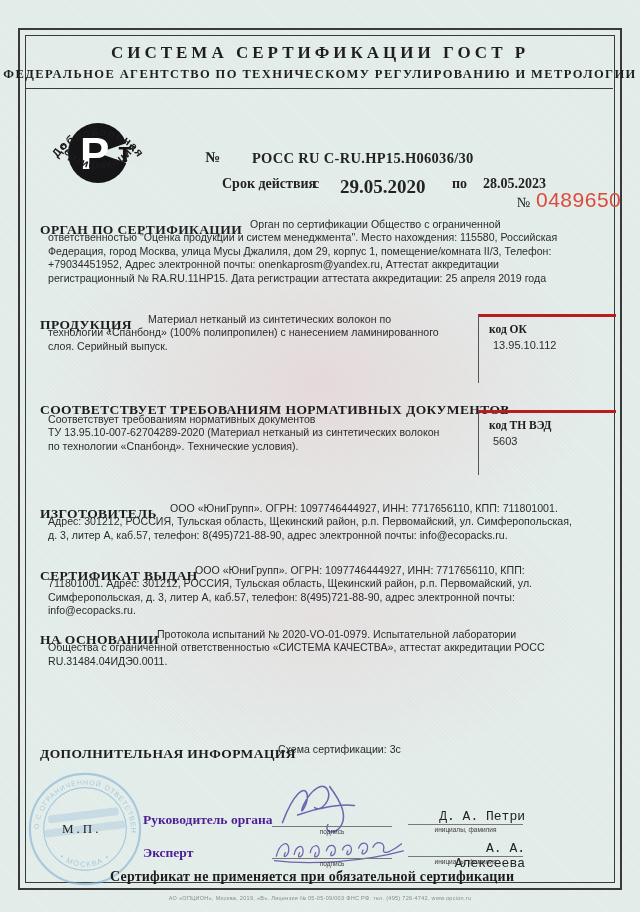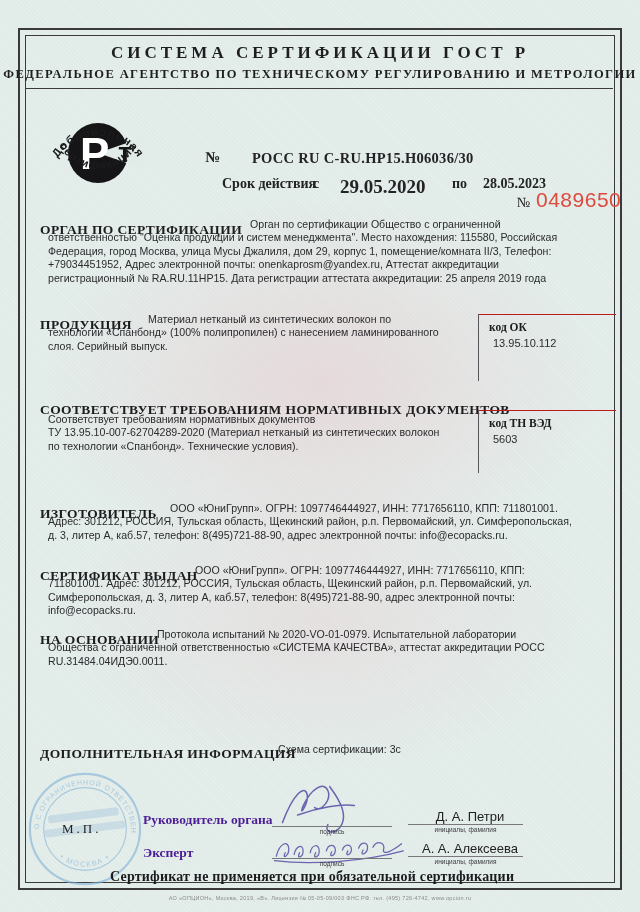--- a/index.html
+++ b/index.html
@@ -29,28 +29,28 @@
   .val-label{left:222px;top:176px;font-weight:bold;font-size:14px;}
   .val-prep1{left:313px;top:176px;font-weight:bold;font-size:14px;}
   .val-from{left:340px;top:176px;font-weight:bold;font-size:19px;}
   .val-prep2{left:452px;top:176px;font-weight:bold;font-size:14px;}
   .val-to{left:483px;top:176px;font-weight:bold;font-size:14px;}
   .blank-label{left:517px;top:195px;font-size:14px;color:#222;}
   .blank-value{left:536px;top:188px;font-size:21px;letter-spacing:.5px;}
   .sec-label{font-family:"Liberation Serif",serif;font-weight:bold;font-size:13.5px;
              letter-spacing:.4px;color:#1c1c1e;white-space:nowrap;margin-top:6px;}
   .sec-body{font-size:10.6px;line-height:13.4px;color:#2b2b2e;white-space:pre-line;}
-  .code-box{border-left:1px solid #55555a;border-top:1px solid #b91c1c;}
+  .code-box{border-left:1px solid #55555a;border-top:3px solid #b91c1c;}
   .code-label{font-family:"Liberation Serif",serif;font-weight:bold;font-size:11.5px;
               padding:6px 0 0 10px;color:#1c1c1e;}
   .code-value{font-size:11px;padding:4px 0 0 14px;color:#2b2b2e;}
   .sig-label{font-family:"Liberation Serif",serif;font-weight:bold;font-size:13.5px;color:#4c1d95;}
   .sig-line{border-top:1px solid #77777c;height:0;}
   .sig-caption{font-size:6.5px;color:#3c3c40;text-align:center;}
-  .sig-name{font-family:Liberation Sans, sans-serif;font-size:13px;text-align:center;color:#222;}
+  .sig-name{font-family:Liberation Mono, monospace;font-size:13px;text-align:right;color:#222;}
   .mp{font-family:"Liberation Serif",serif;font-size:13px;letter-spacing:3px;color:#222;}
   .restriction{left:110px;top:869px;font-family:"Liberation Serif",serif;font-weight:bold;
                font-size:14px;letter-spacing:.2px;color:#1c1c1e;}
   .print-note{left:0;top:895px;width:640px;text-align:center;font-size:5.5px;color:#8a8a8e;letter-spacing:.3px;}
   svg{display:block;}
 </style>
 </head>
 <body>
 
 <div class="page">

